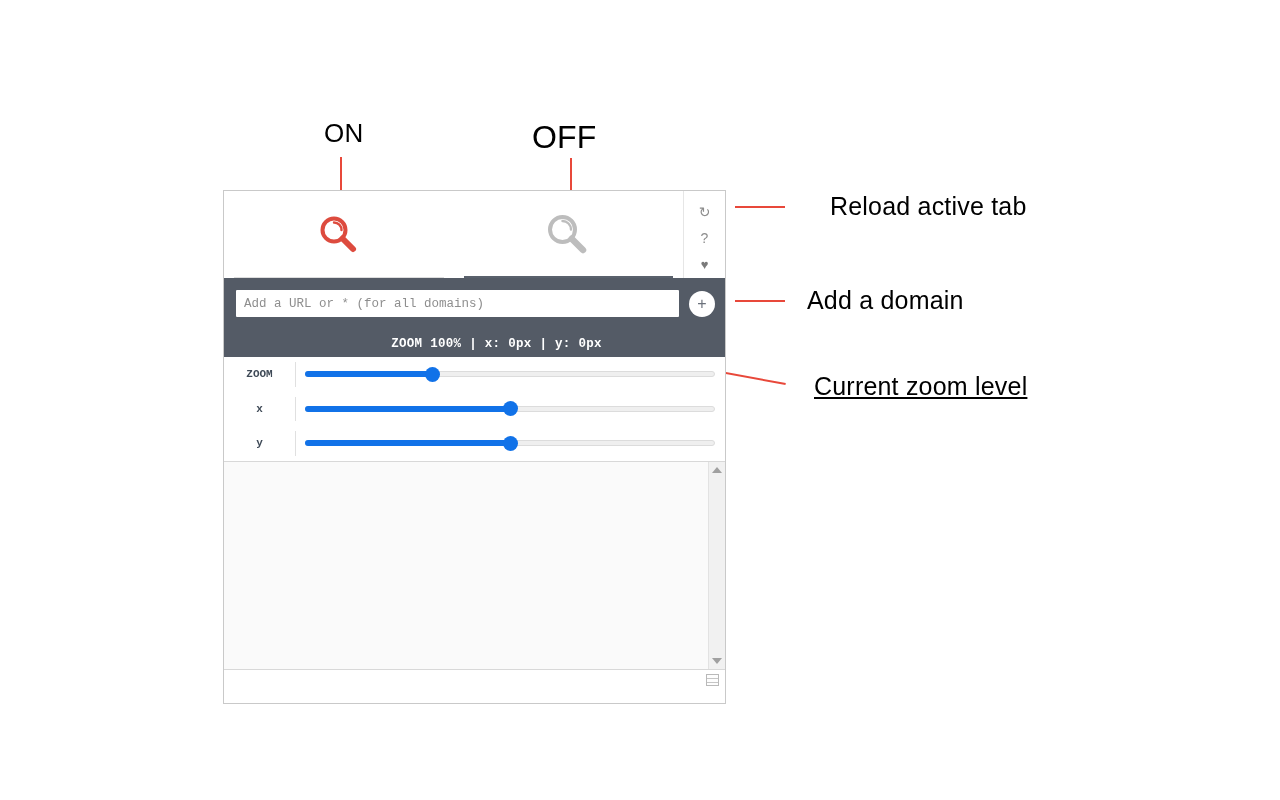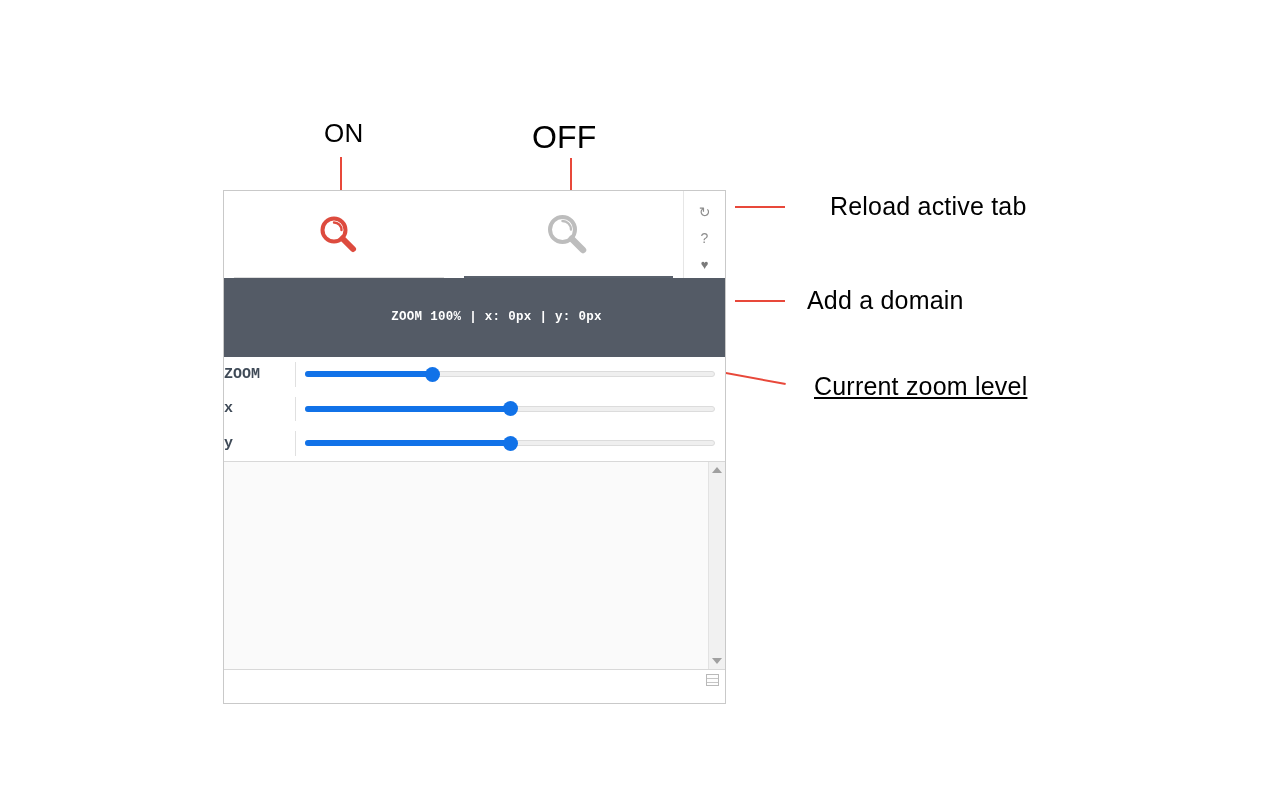--- a/index.html
+++ b/index.html
@@ -161,22 +161,23 @@
     background: #ffffff;
     border-bottom: 1px solid #d8d8d8;
   }
   .srow {
     display: flex;
     align-items: center;
     height: 34.5px;
   }
   .srow .slabel {
     width: 71px;
+    text-align: center;
     font-family: "Liberation Mono", monospace;
-    font-size: 15px;
+    font-size: 11px;
     color: #3f4a57;
     font-weight: bold;
     flex: 0 0 71px;
   }
   .srow .sdiv {
     width: 1px;
     align-self: stretch;
     background: #e0e0e0;
     margin: 5px 0;
   }
@@ -321,20 +322,24 @@
     </div>
 
     <div class="iconcol">
       <div class="ic">↻</div>
       <div class="ic">?</div>
       <div class="ic heart">♥</div>
     </div>
   </div>
 
   <div class="darkband">
+    <div class="urlrow">
+      <input class="urlinput" type="text" placeholder="Add a URL or * (for all domains)" style="">
+      <button class="addbtn">+</button>
+    </div>
     <div class="zoomstatus">ZOOM 100% | x: 0px | y: 0px</div>
   </div>
 
   <div class="sliders">
 
     <div class="srow">
       <div class="slabel">ZOOM</div>
       <div class="sdiv"></div>
       <div class="strack-wrap">
         <div class="strack">

